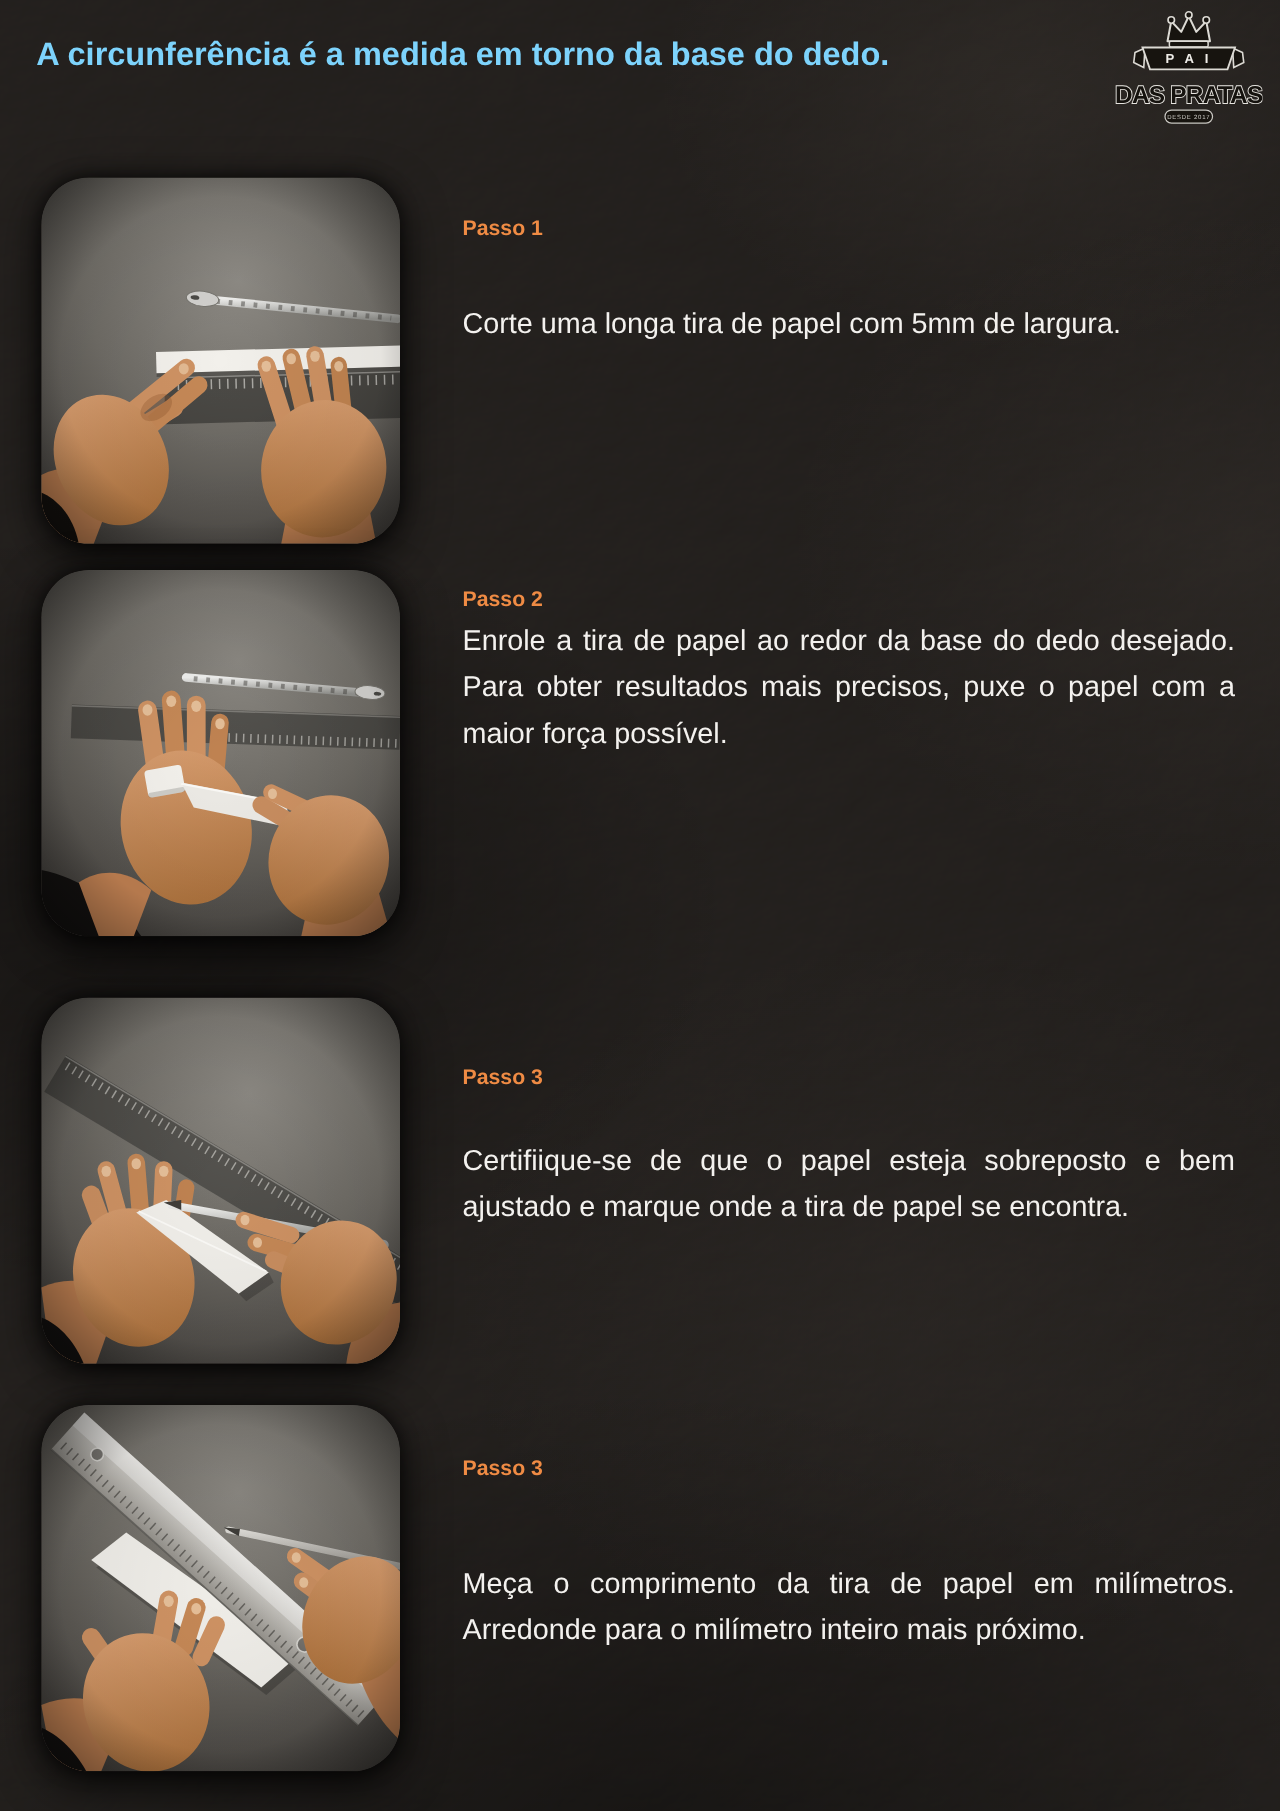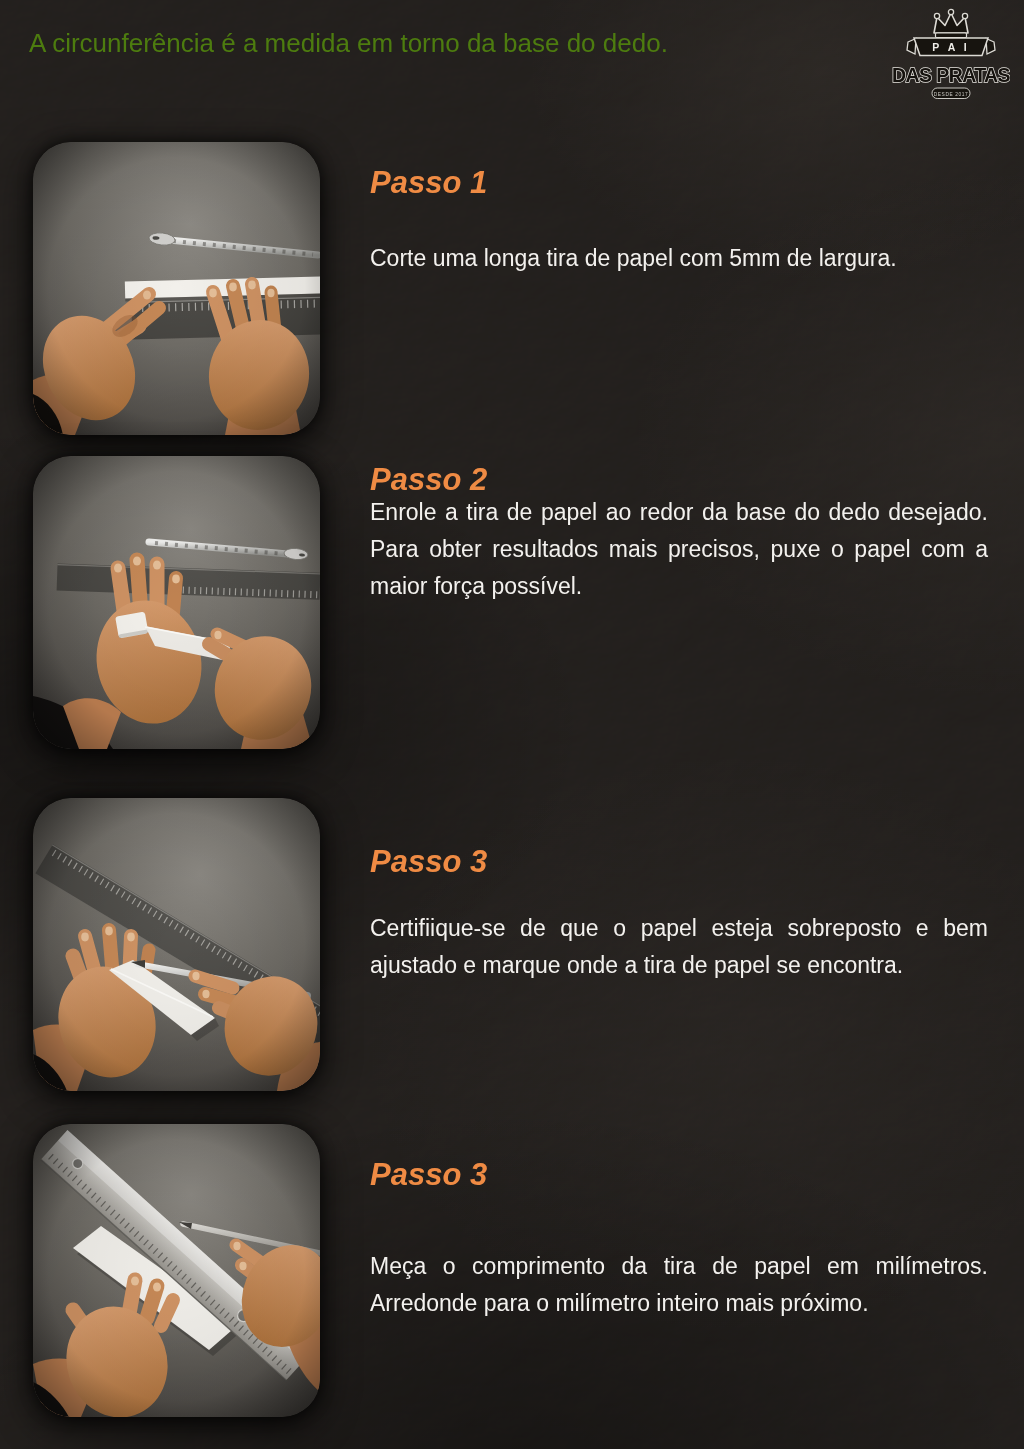--- a/index.html
+++ b/index.html
@@ -17,36 +17,36 @@
       radial-gradient(520px 380px at 97% 30%, rgba(125,113,102,0.09), transparent 70%),
       radial-gradient(650px 430px at 12% 50%, rgba(0,0,0,0.38), transparent 72%),
       radial-gradient(540px 420px at 72% 72%, rgba(115,104,95,0.07), transparent 70%),
       radial-gradient(760px 520px at 50% 103%, rgba(0,0,0,0.34), transparent 75%);
   }
   header{position:absolute;left:29px;top:20px;right:150px;}
   h1.title{
     margin:0;font-size:41px;line-height:44px;font-weight:700;
     letter-spacing:-1px;color:#EF8B44;
   }
-  p.subtitle{margin:8px 0 0 0;font-size:26px;line-height:30px;color:#4d7c0f;font-weight:400;}
+  p.subtitle{margin:8px 0 0 0;font-size:26px;line-height:30px;color:#7dd3fc;font-weight:700;}
   .logo{position:absolute;right:14px;top:8px;width:118px;height:102px;}
 
   .step{position:absolute;left:33px;right:36px;display:flex;gap:50px;}
   #step1{top:142px}
   #step2{top:456px}
   #step3{top:798px}
   #step4{top:1124px}
   figure.photo{
     margin:0;flex:none;width:287px;height:293px;border-radius:38px;
     box-shadow:0 10px 36px rgba(0,0,0,0.78), 0 0 14px rgba(0,0,0,0.6);
     overflow:hidden;
   }
   figure.photo svg{display:block;}
   .step-text{flex:1;min-width:0;}
-  h2.step-label{margin:0;font-size:31px;line-height:28px;font-weight:700;color:#EF8B44;font-style:italic;}
+  h2.step-label{margin:0;font-size:17px;line-height:28px;font-weight:700;color:#EF8B44;}
   .body p{
     margin:0;font-size:23px;line-height:37px;color:#F3F1EE;
     text-align:justify;
   }
   .body p + p{margin-top:28px;}
   #step1 .step-text{padding-top:27px}  #step1 .body{margin-top:43px}
   #step2 .step-text{padding-top:10px}  #step2 .body{}
   #step3 .step-text{padding-top:50px}  #step3 .body{margin-top:34px}
   #step4 .step-text{padding-top:37px}  #step4 .body{margin-top:59px}
 </style>

